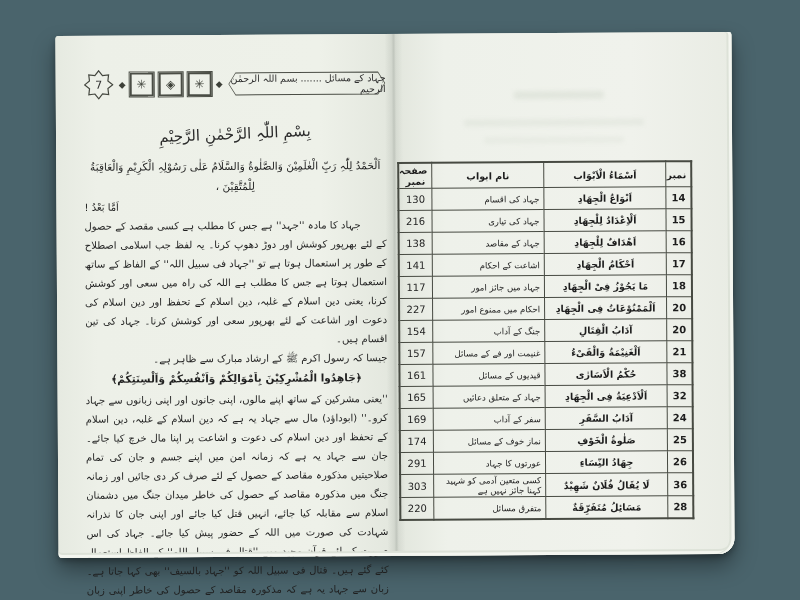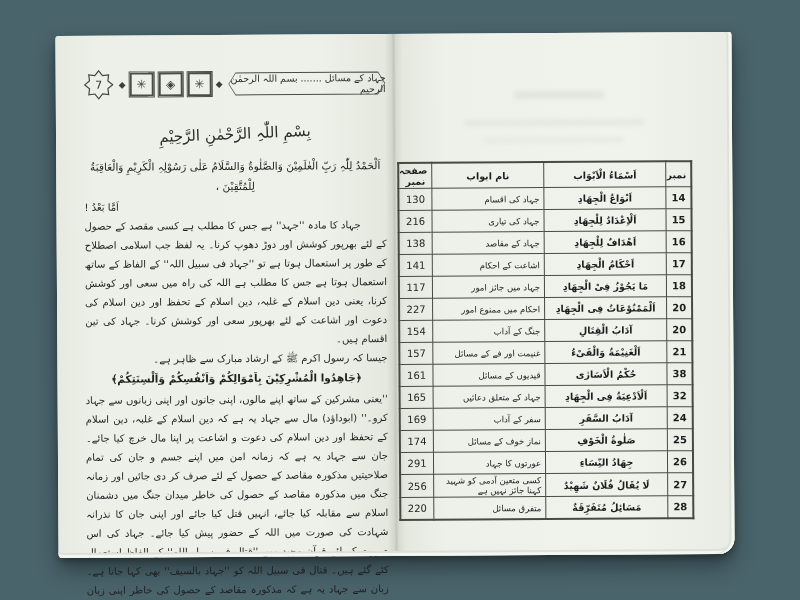--- a/index.html
+++ b/index.html
@@ -228,24 +228,24 @@
           <td class="cell-urdu">نماز خوف کے مسائل</td>
           <td class="cell-page">174</td>
         </tr>
         <tr>
           <td class="cell-serial">26</td>
           <td class="cell-arabic">جِهَادُ النِّسَاءِ</td>
           <td class="cell-urdu">عورتوں کا جہاد</td>
           <td class="cell-page">291</td>
         </tr>
         <tr>
-          <td class="cell-serial">27</td>
+          <td class="cell-serial">36</td>
           <td class="cell-arabic">لَا يُقَالُ فُلَانٌ شَهِيْدٌ</td>
           <td class="cell-urdu">کسی متعین آدمی کو شہید کہنا جائز نہیں ہے</td>
-          <td class="cell-page">256</td>
+          <td class="cell-page">303</td>
         </tr>
         <tr>
           <td class="cell-serial">28</td>
           <td class="cell-arabic">مَسَائِلُ مُتَفَرِّقَةٌ</td>
           <td class="cell-urdu">متفرق مسائل</td>
           <td class="cell-page">220</td>
         </tr>
       </tbody>
         </table>
 

